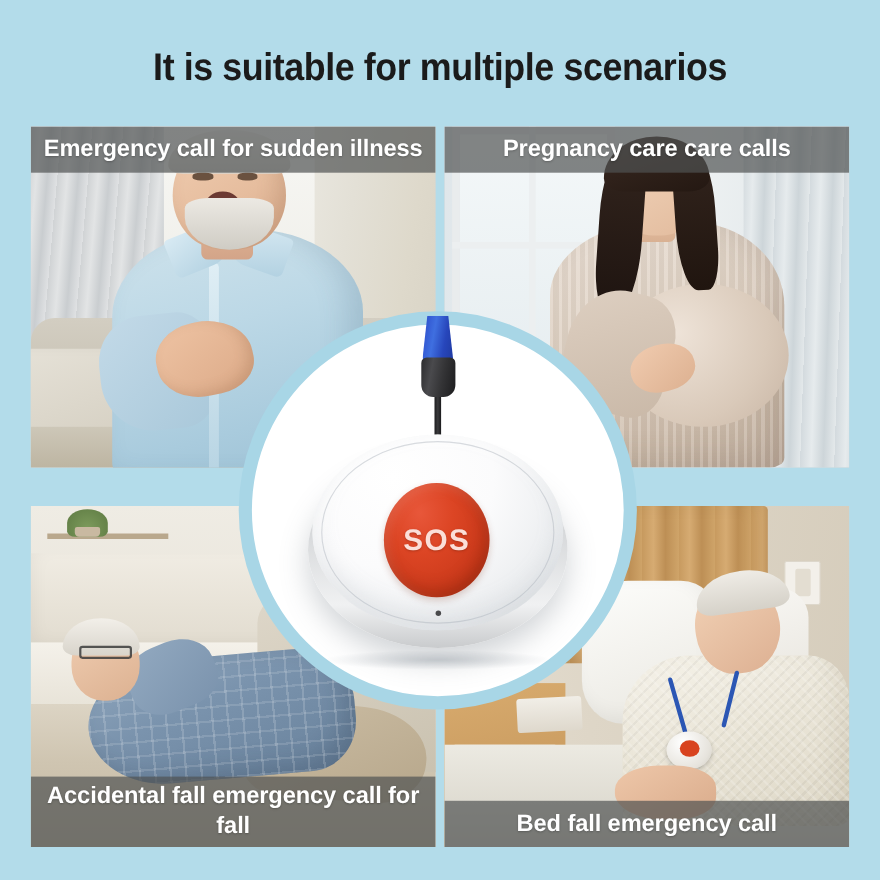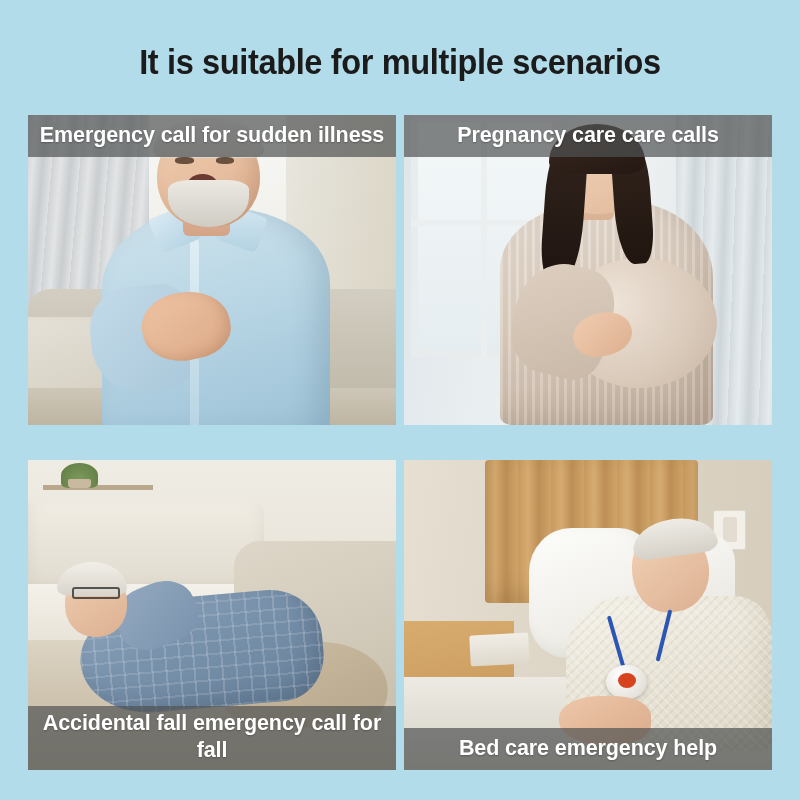--- a/index.html
+++ b/index.html
@@ -643,19 +643,37 @@
         <div class="p4-bed"></div>
         <div class="p4-body"></div>
         <div class="p4-knit"></div>
         <div class="p4-head"></div>
         <div class="p4-hair"></div>
         <div class="p4-lanyard-l"></div>
         <div class="p4-lanyard-r"></div>
         <div class="p4-pendant"></div>
         <div class="p4-hands"></div>
       </div>
-      <div class="caption bottom">Bed care emergency help</div>
+      <div class="caption bottom">Bed fall emergency call</div>
     </div>
 
   </div>
 
+  <div class="badge">
+    <div class="device">
+      <div class="antenna-cap"></div>
+      <div class="antenna-body"></div>
+      <div class="antenna-wire"></div>
+
+      <div class="puck">
+        <div class="puck-side"></div>
+        <div class="puck-top"></div>
+        <div class="puck-rim"></div>
+        <div class="sos-btn">
+          <span class="sos-label">SOS</span>
+        </div>
+        <div class="led"></div>
+      </div>
+      <div class="puck-shadow"></div>
+    </div>
+  </div>
 
 </div>
 
 </body></html>

